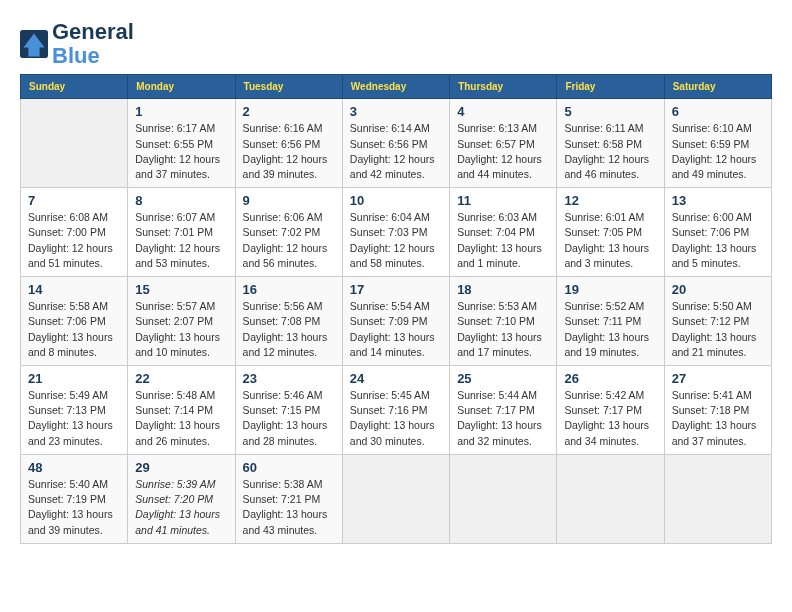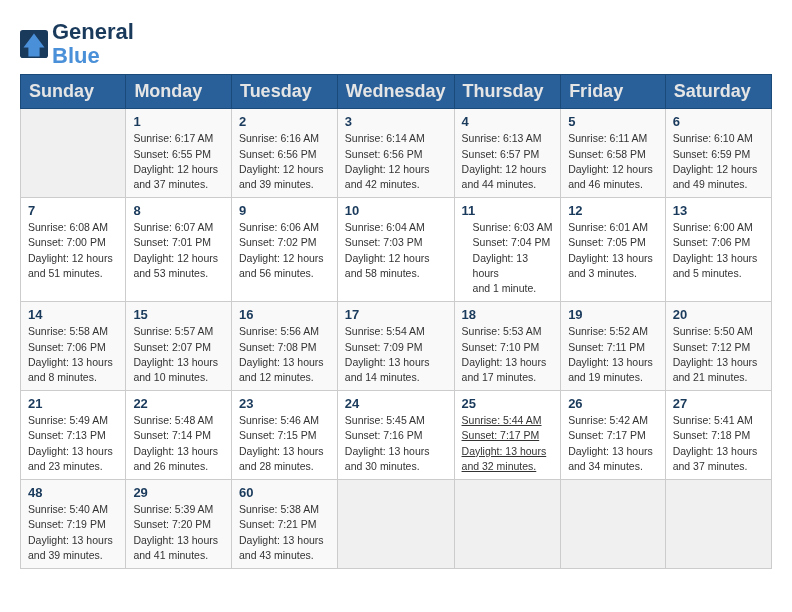--- a/index.html
+++ b/index.html
@@ -46,22 +46,22 @@
       font-size: 16px;
       color: #444;
       font-weight: normal;
     }
     table {
       width: 100%;
       border-collapse: collapse;
     }
     thead tr th {
       background: #2a6099;
-      color: #e5e5e5;
-      font-size: 18px;
+      color: #fde047;
+      font-size: 10px;
       font-weight: bold;
       padding: 6px 8px;
       text-align: left;
       border: 1px solid #1a4a7a;
     }
     tbody tr td {
       vertical-align: top;
       padding: 5px 7px;
       font-size: 11px;
       color: #222;
@@ -191,21 +191,21 @@
         </td>
         <td>
           <span class="day-num">10</span>
           <div class="day-info" style="white-space: pre-line;">Sunrise: 6:04 AM
 Sunset: 7:03 PM
 Daylight: 12 hours
 and 58 minutes.</div>
         </td>
         <td>
           <span class="day-num">11</span>
-          <div class="day-info" style="white-space: pre-line; margin-left: 11px;">Sunrise: 6:03 AM
+          <div class="day-info" style="white-space: pre-line;">Sunrise: 6:03 AM
 Sunset: 7:04 PM
 Daylight: 13 hours
 and 1 minute.</div>
         </td>
         <td>
           <span class="day-num">12</span>
           <div class="day-info" style="white-space: pre-line;">Sunrise: 6:01 AM
 Sunset: 7:05 PM
 Daylight: 13 hours
 and 3 minutes.</div>
@@ -293,21 +293,21 @@
         </td>
         <td>
           <span class="day-num">24</span>
           <div class="day-info" style="white-space: pre-line;">Sunrise: 5:45 AM
 Sunset: 7:16 PM
 Daylight: 13 hours
 and 30 minutes.</div>
         </td>
         <td>
           <span class="day-num">25</span>
-          <div class="day-info" style="white-space: pre-line; text-decoration: underline;">Sunrise: 5:44 AM
+          <div class="day-info" style="white-space: pre-line;">Sunrise: 5:44 AM
 Sunset: 7:17 PM
 Daylight: 13 hours
 and 32 minutes.</div>
         </td>
         <td>
           <span class="day-num">26</span>
           <div class="day-info" style="white-space: pre-line;">Sunrise: 5:42 AM
 Sunset: 7:17 PM
 Daylight: 13 hours
 and 34 minutes.</div>
@@ -323,21 +323,21 @@
       <tr>
         <td>
           <span class="day-num">48</span>
           <div class="day-info" style="white-space: pre-line;">Sunrise: 5:40 AM
 Sunset: 7:19 PM
 Daylight: 13 hours
 and 39 minutes.</div>
         </td>
         <td>
           <span class="day-num">29</span>
-          <div class="day-info" style="white-space: pre-line;">Sunrise: 5:39 AM
+          <div class="day-info" style="white-space: pre-line; font-style: italic;">Sunrise: 5:39 AM
 Sunset: 7:20 PM
 Daylight: 13 hours
 and 41 minutes.</div>
         </td>
         <td>
           <span class="day-num">60</span>
           <div class="day-info" style="white-space: pre-line;">Sunrise: 5:38 AM
 Sunset: 7:21 PM
 Daylight: 13 hours
 and 43 minutes.</div>

